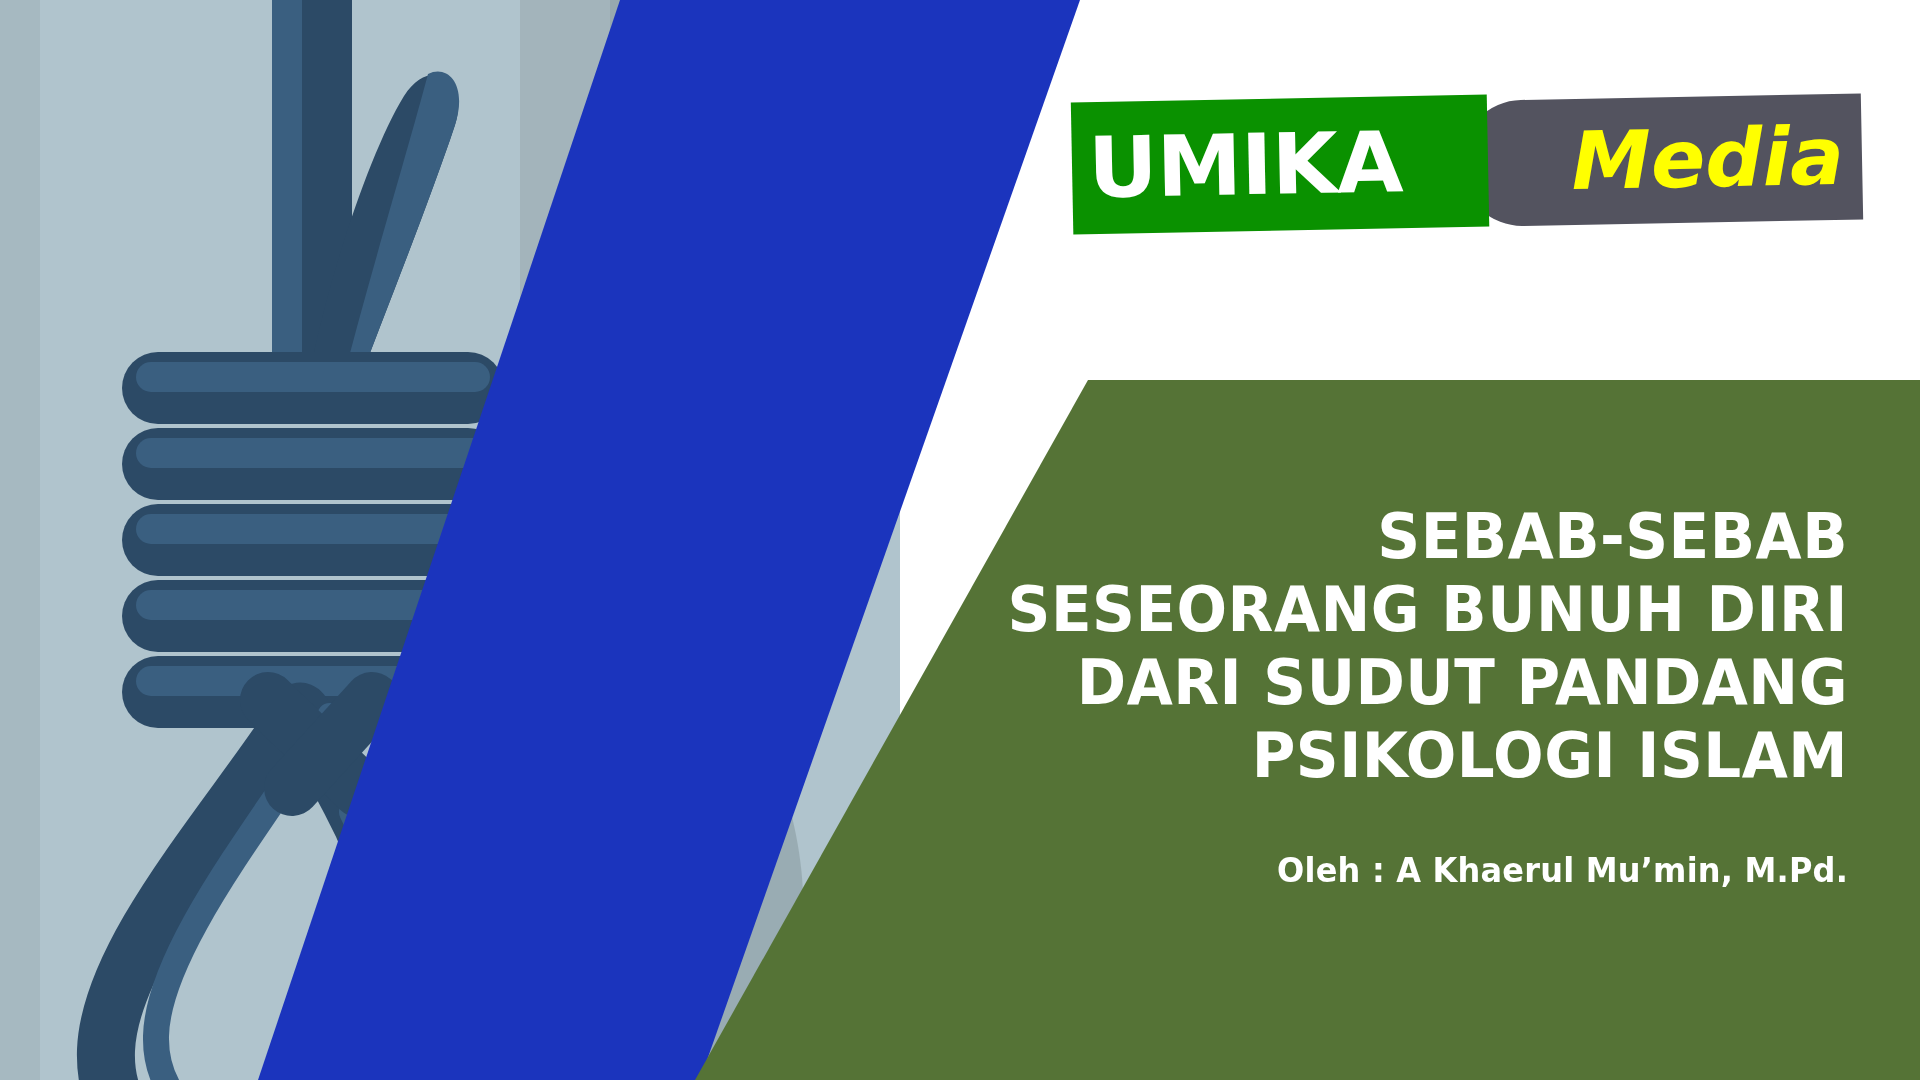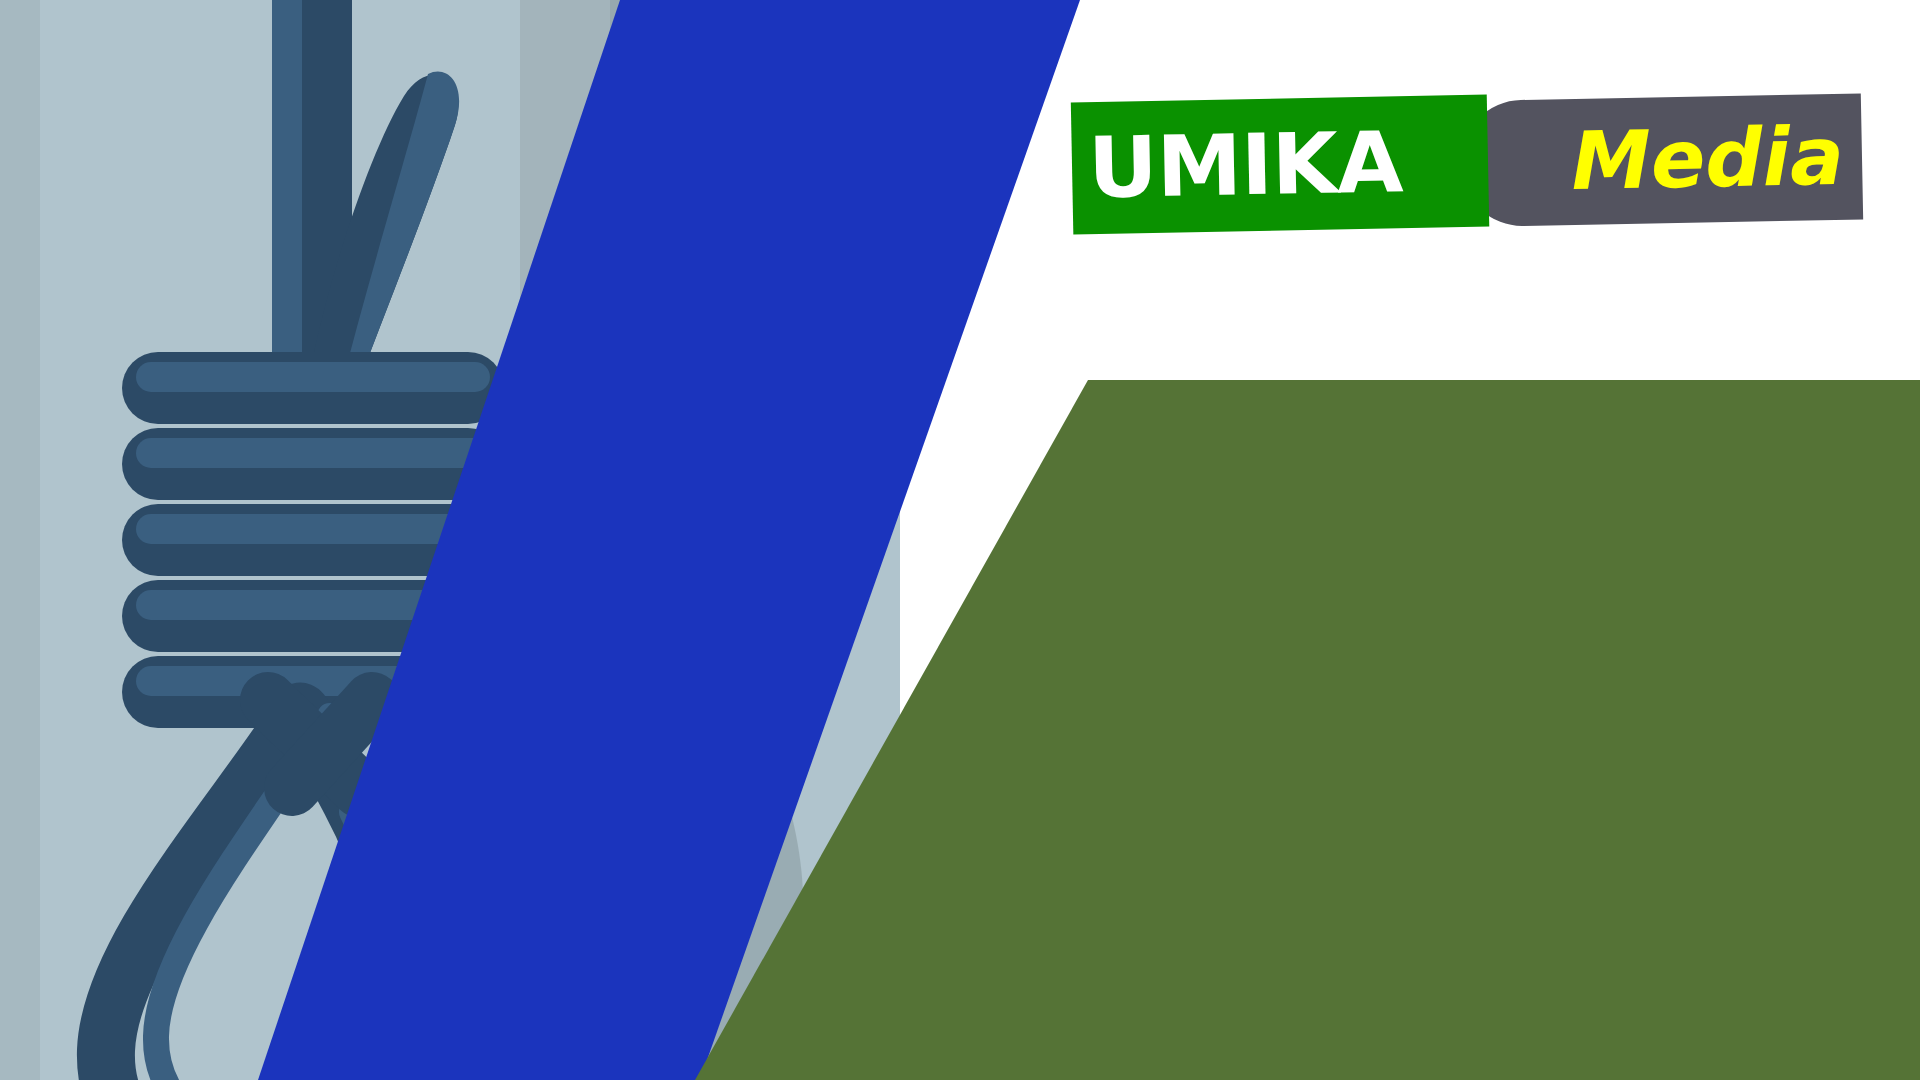--- a/index.html
+++ b/index.html
@@ -232,14 +232,21 @@
 
   <div class="logo">
     <div class="logo-gray">
       <span class="logo-media">Media</span>
     </div>
     <div class="logo-green">
       <span class="logo-umika">UMIKA</span>
     </div>
   </div>
 
+  <div class="title-block">
+    <div class="title-line">SEBAB-SEBAB</div>
+    <div class="title-line">SESEORANG BUNUH DIRI</div>
+    <div class="title-line">DARI SUDUT PANDANG</div>
+    <div class="title-line">PSIKOLOGI ISLAM</div>
+    <div class="author-line">Oleh : A Khaerul Mu’min, M.Pd.</div>
+  </div>
 
 </div>
 
 </body></html>

